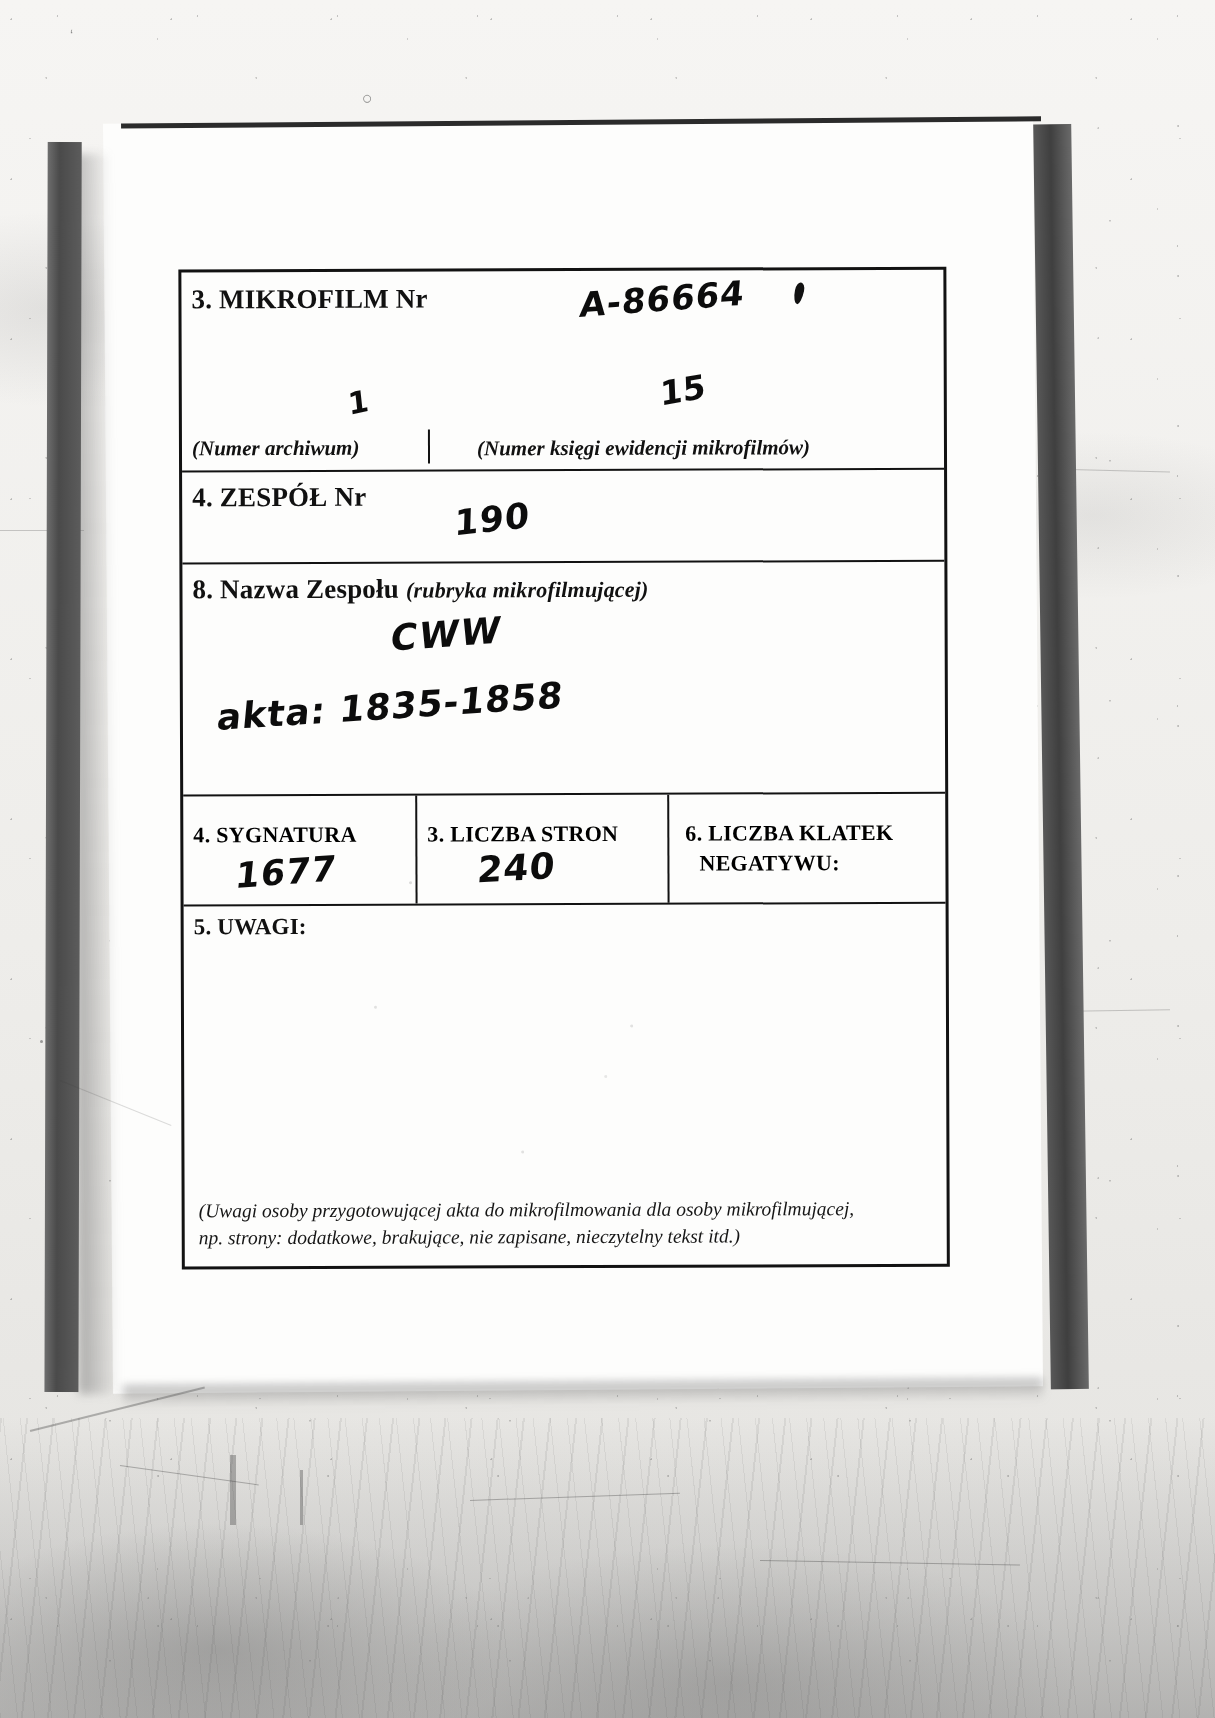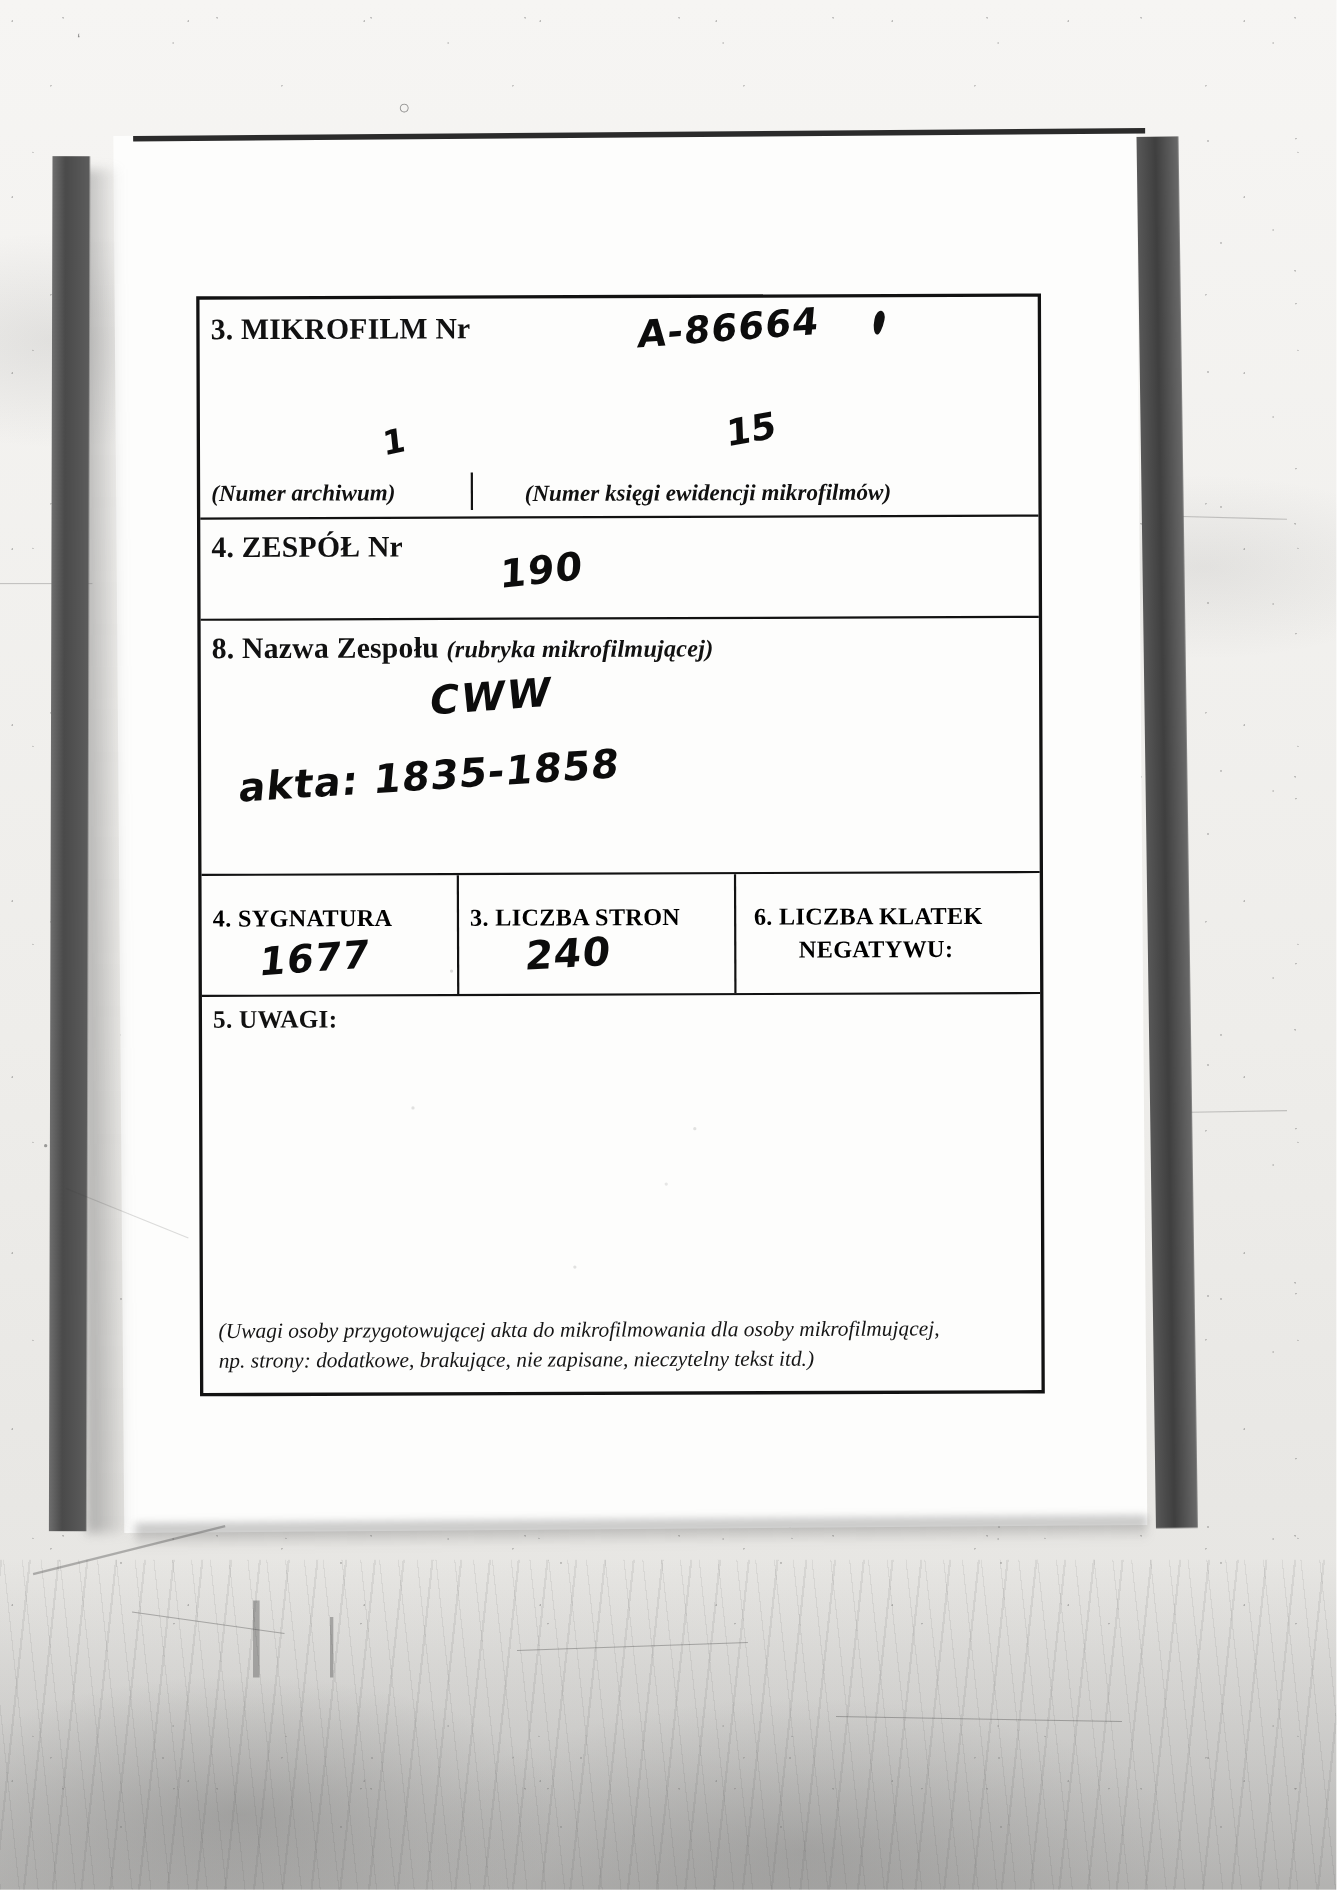--- a/index.html
+++ b/index.html
@@ -267,21 +267,21 @@
     left: 10px; top: 9px;
     font-size: 22px;
     font-weight: bold;
     letter-spacing: .3px;
     white-space: nowrap;
     margin-top: 17px;
   }
   #hdr-klatki { left: 16px; }
   #hdr-klatki .line2 {
     display: block;
-    text-align: center;
+    text-align: left;
     padding-left: 14px;
     margin-top: 4px;
   }
   #hw-sygnatura {
     position: absolute;
     left: 52px; top: 56px;
     font-size: 35px;
     transform: rotate(-4deg) skewX(-10deg);
     letter-spacing: 1px;
   }

